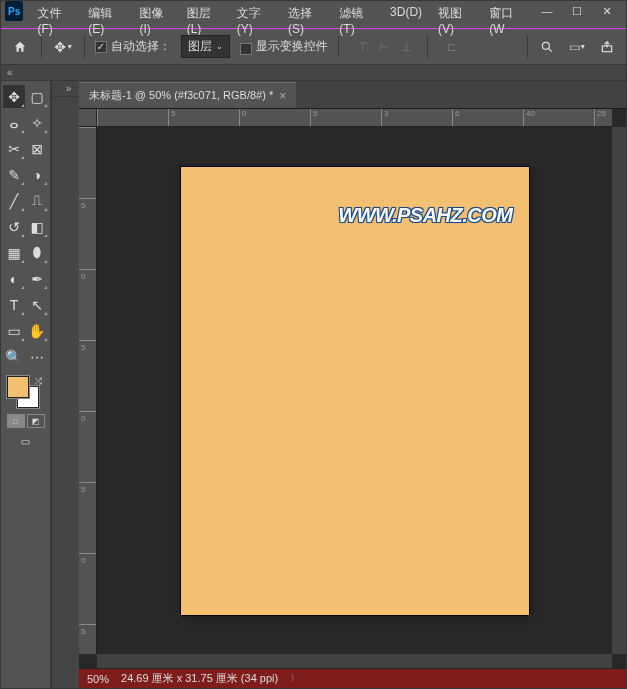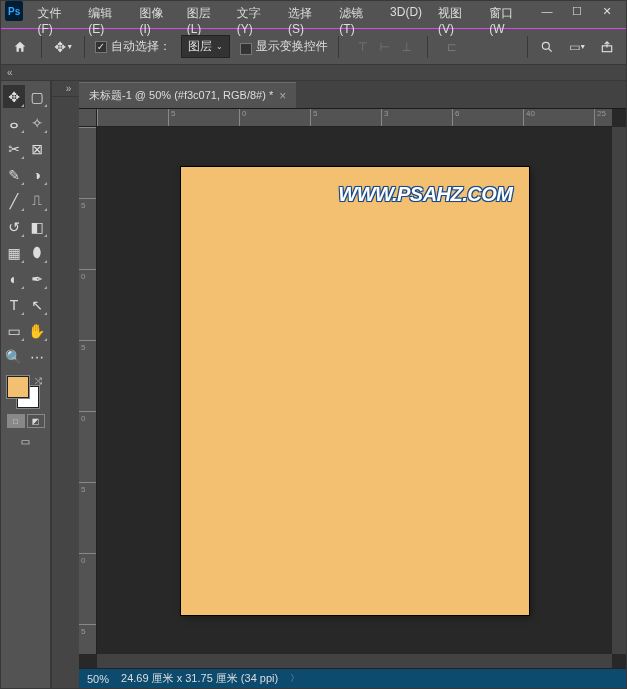--- a/index.html
+++ b/index.html
@@ -42,25 +42,25 @@
 .tab{background:#535353;color:#ddd;font-size:11px;padding:5px 10px;display:flex;align-items:center;gap:6px;border-top:1px solid #6a6a6a}
 .tab-close{color:#aaa;font-size:12px}
 .canvas-wrap{flex:1;position:relative;background:#282828;overflow:hidden}
 .ruler-h{position:absolute;top:0;left:18px;right:14px;height:18px;background:#535353;border-bottom:1px solid #222;font-size:8px;color:#999;display:flex;overflow:hidden}
 .ruler-h div{position:relative;width:71px;flex-shrink:0;border-left:1px solid #888;padding-left:2px}
 .ruler-v{position:absolute;top:18px;left:0;width:18px;bottom:14px;background:#535353;border-right:1px solid #222;font-size:8px;color:#999;overflow:hidden}
 .ruler-v div{height:71px;border-top:1px solid #888;padding:2px;writing-mode:horizontal-tb}
 .ruler-corner{position:absolute;top:0;left:0;width:18px;height:18px;background:#535353;border-right:1px solid #222;border-bottom:1px solid #222}
 .canvas-view{position:absolute;top:18px;left:18px;right:14px;bottom:14px;background:#282828;display:flex;align-items:center;justify-content:center;overflow:hidden}
 .artboard{width:348px;height:448px;background:#f3c071;box-shadow:0 0 0 1px #000,2px 2px 8px rgba(0,0,0,.4);position:relative}
-.watermark{position:absolute;top:16px;right:16px;color:#fff;font-size:20px;font-weight:bold;font-style:italic;letter-spacing:-0.5px;text-shadow:0 0 2px #1a4a8a,1px 1px 0 #1a4a8a,-1px -1px 0 #1a4a8a,1px -1px 0 #1a4a8a,-1px 1px 0 #1a4a8a}
+.watermark{position:absolute;top:37px;right:16px;color:#fff;font-size:20px;font-weight:bold;font-style:italic;letter-spacing:-0.5px;text-shadow:0 0 2px #1a4a8a,1px 1px 0 #1a4a8a,-1px -1px 0 #1a4a8a,1px -1px 0 #1a4a8a,-1px 1px 0 #1a4a8a}
 .hexlabel{position:absolute;bottom:170px;left:0;right:0;text-align:center;color:#fff;font-size:42px;font-weight:bold;font-family:Arial,sans-serif}
 .scrollbar-h{position:absolute;bottom:0;left:18px;right:14px;height:14px;background:#424242}
 .scrollbar-v{position:absolute;top:18px;right:0;width:14px;bottom:14px;background:#424242}
-.status{height:20px;background:#0c4a6e;border-top:1px solid #222;display:flex;align-items:center;color:#ddd;font-size:11px;padding:0 8px;gap:12px}
+.status{height:20px;background:#7f1d1d;border-top:1px solid #222;display:flex;align-items:center;color:#ddd;font-size:11px;padding:0 8px;gap:12px}
 .status .chev{color:#aaa;font-size:9px}
 </style>
 </head>
 <body>
 
 <div class="titlebar">
   <div class="ps-logo">Ps</div>
   <div class="menu">
     <span>文件(F)</span>
     <span>编辑(E)</span>

